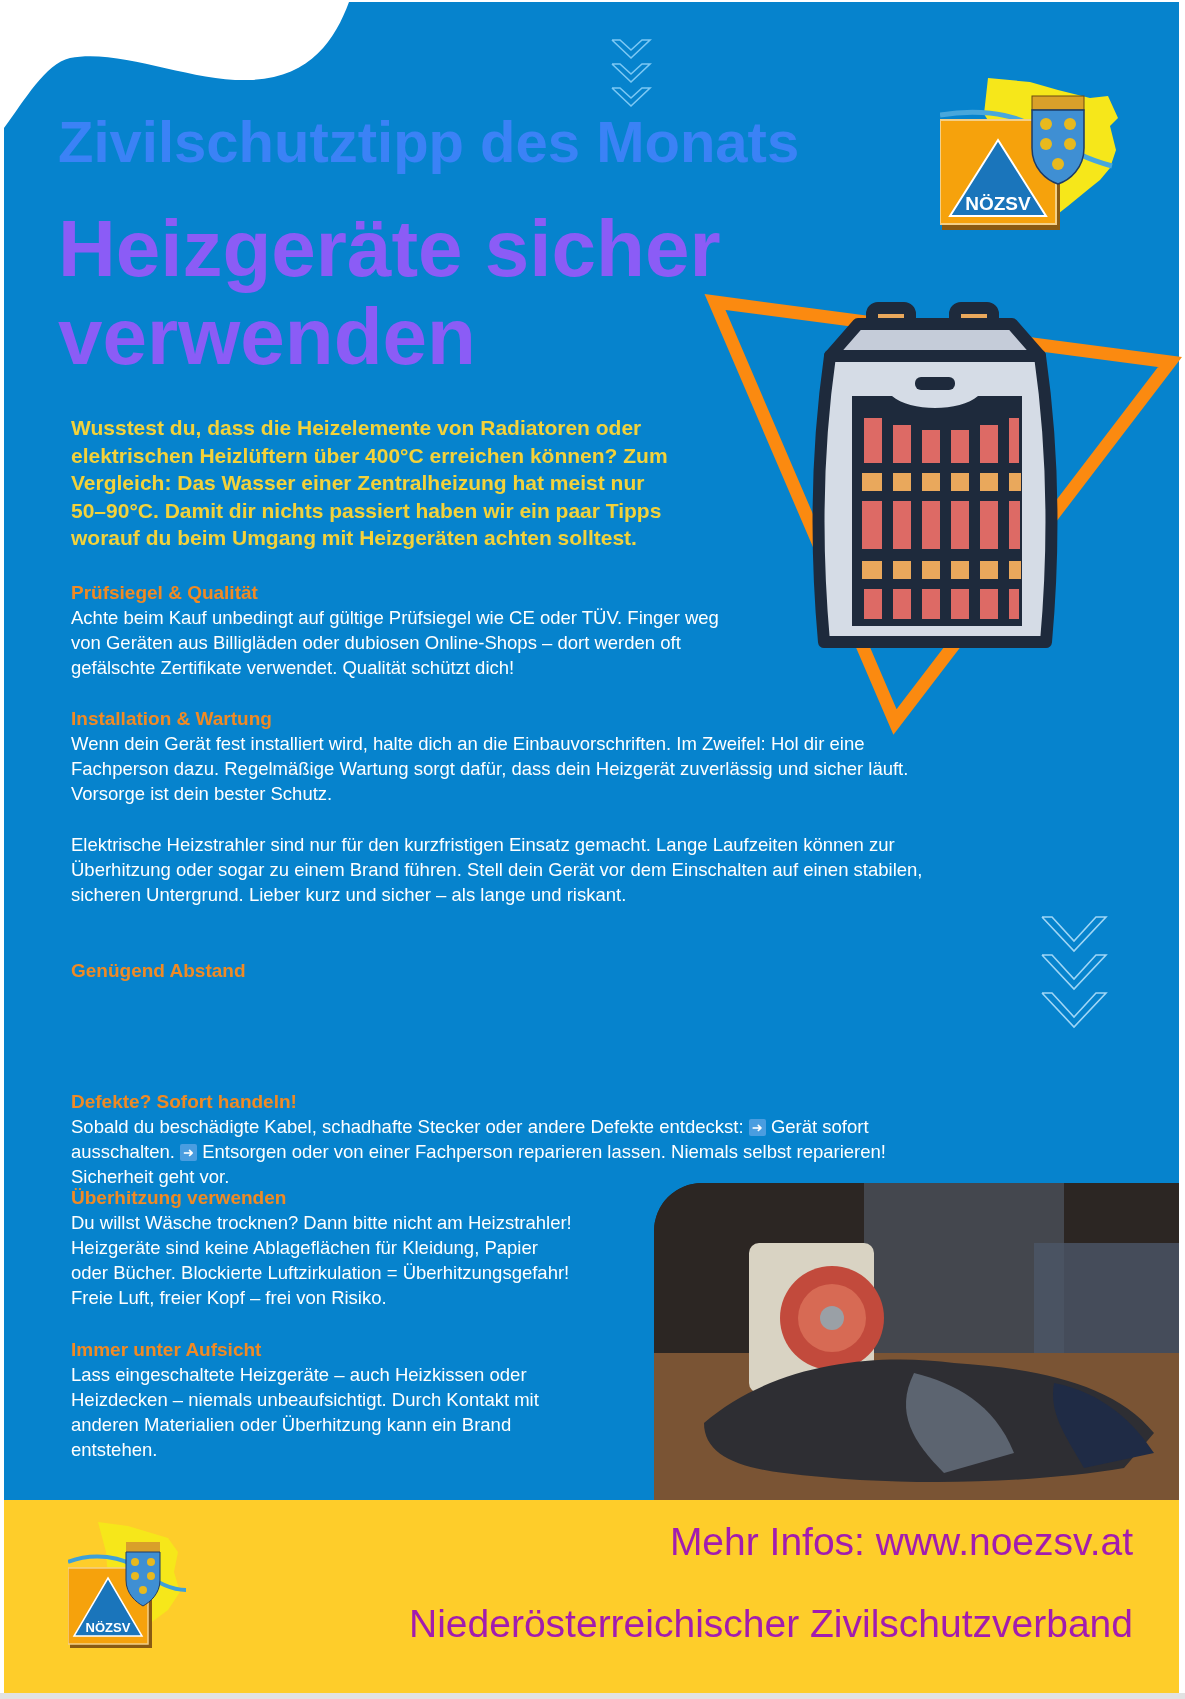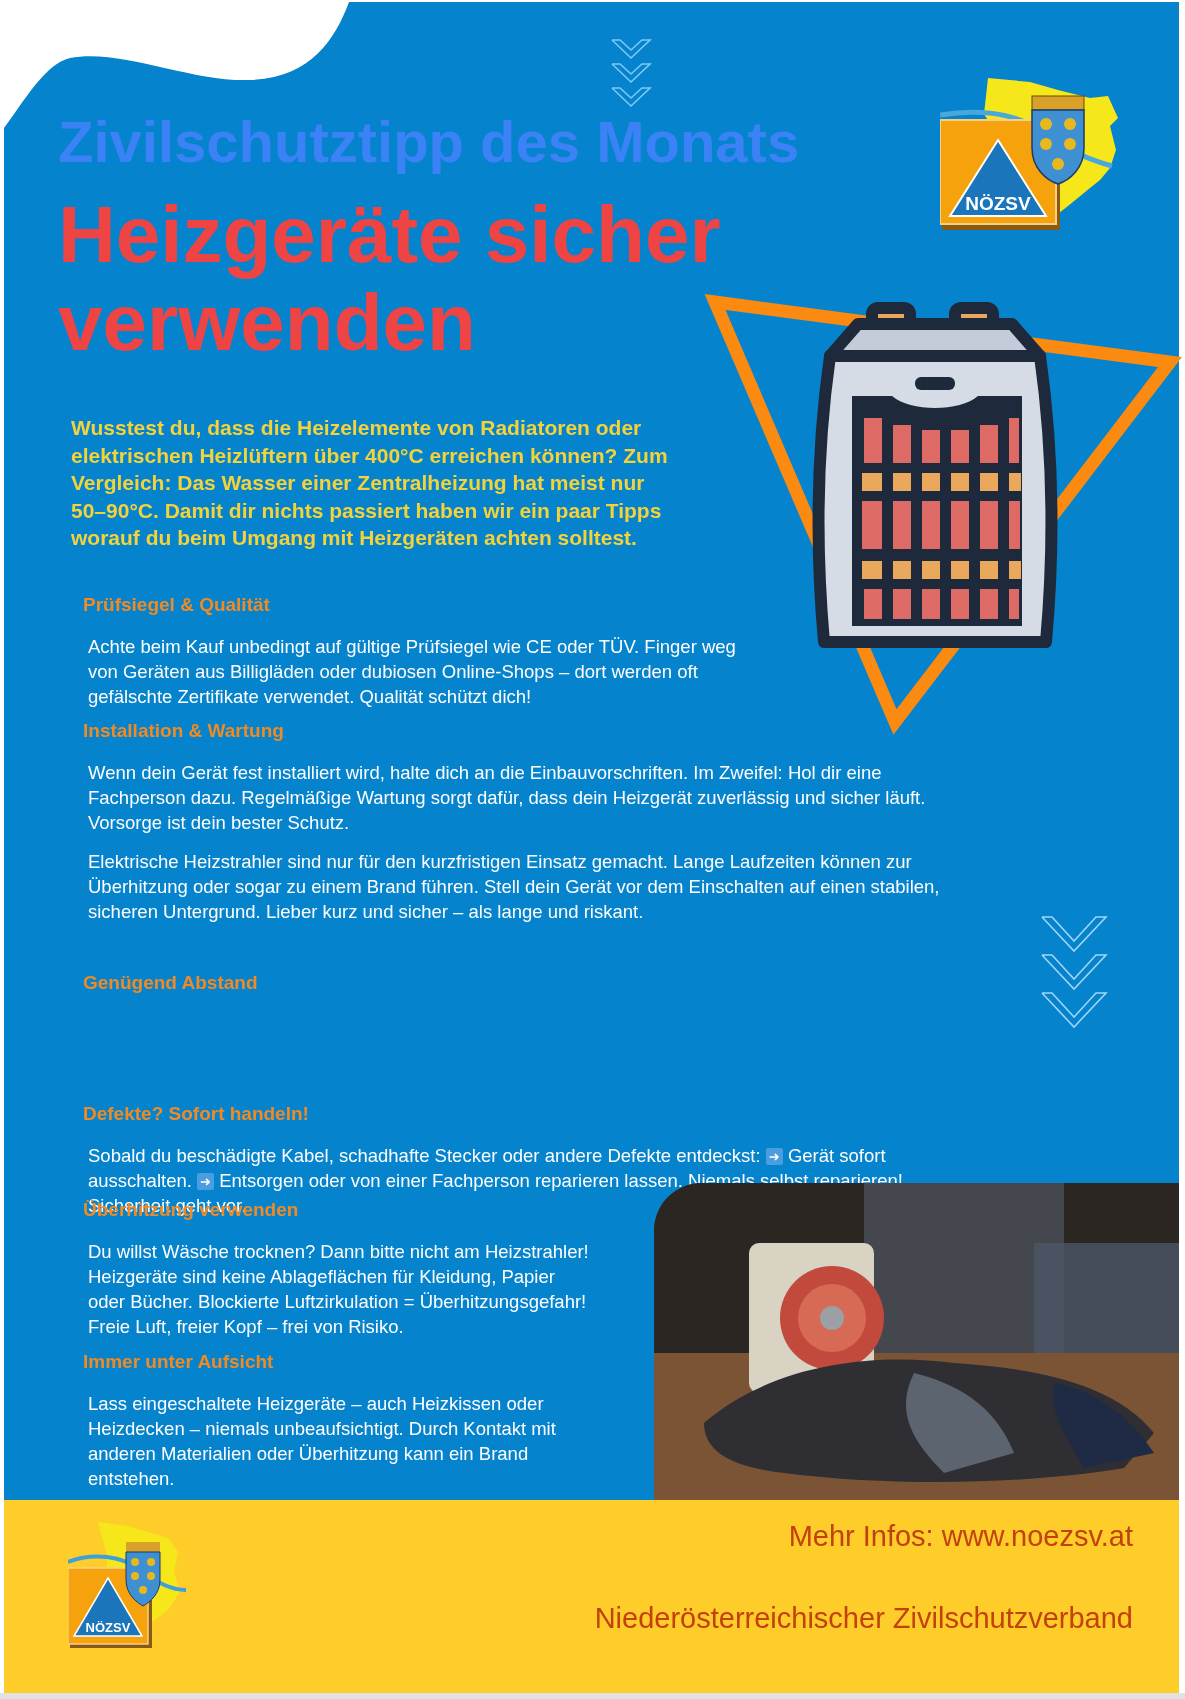--- a/index.html
+++ b/index.html
@@ -12,51 +12,51 @@
       position: absolute; left: 4px; top: 2px; width: 1175px; height: 1498px;
       background: #0683cd;
     }
     .wave { position: absolute; left: 0; top: 0; }
     .abs { position: absolute; }
     .kicker {
       left: 58px; top: 108px; color: #3b82f6; font-weight: bold;
       font-size: 58px; letter-spacing: 0px; white-space: nowrap;
     }
     .headline {
-      left: 58px; top: 191px; color: #ef4444; font-weight: bold;
+      left: 58px; top: 205px; color: #8b5cf6; font-weight: bold;
       font-size: 80px; line-height: 88px; white-space: pre-line;
     }
     .intro {
       left: 71px; top: 414px; width: 690px; color: #f3d23a; font-weight: bold;
       font-size: 21px; line-height: 27.6px; white-space: pre-line;
     }
     .section { position: absolute; left: 71px; color: #ffffff; font-size: 18.5px; line-height: 25px; }
     .section h3 {
-      margin: 12px; color: #f08a24; font-size: 19px; font-weight: bold; line-height: 25px;
-    }
-    .section p { margin: 17px; white-space: pre-line; }
+      margin: 0; color: #f08a24; font-size: 19px; font-weight: bold; line-height: 25px;
+    }
+    .section p { margin: 0; white-space: pre-line; }
     .arrow-ico {
       display: inline-block; width: 17px; height: 17px; background: #4a9de0;
       color: #fff; font-size: 13px; line-height: 17px; text-align: center;
       vertical-align: 1px; border-radius: 2px;
     }
     .photo {
       position: absolute; left: 654px; top: 1183px; width: 525px; height: 317px;
       border-top-left-radius: 48px; overflow: hidden;
       background: linear-gradient(180deg, #2a2522 0%, #3a2f28 45%, #6a4a30 75%, #8a6040 100%);
     }
     .footer {
       position: absolute; left: 4px; top: 1500px; width: 1175px; height: 193px;
       background: #fecd2a;
     }
     .footer-strip {
       position: absolute; left: 0; top: 1693px; width: 1185px; height: 6px; background: #e2e2e2;
     }
     .footer-line {
-      position: absolute; right: 52px; color: #c2410c; font-size: 29px; white-space: nowrap;
+      position: absolute; right: 52px; color: #a21caf; font-size: 39px; white-space: nowrap;
     }
   </style>
 </head>
 <body>
 
 <div class="panel"></div>
 
 <svg class="wave" width="400" height="140" viewBox="0 0 400 140">
   <path d="M0,0 L349,0 L349,2 C335,40 310,78 250,80 C190,82 120,48 70,58 C45,64 25,100 4,128 L0,130 Z" fill="#ffffff"></path>
 </svg>

